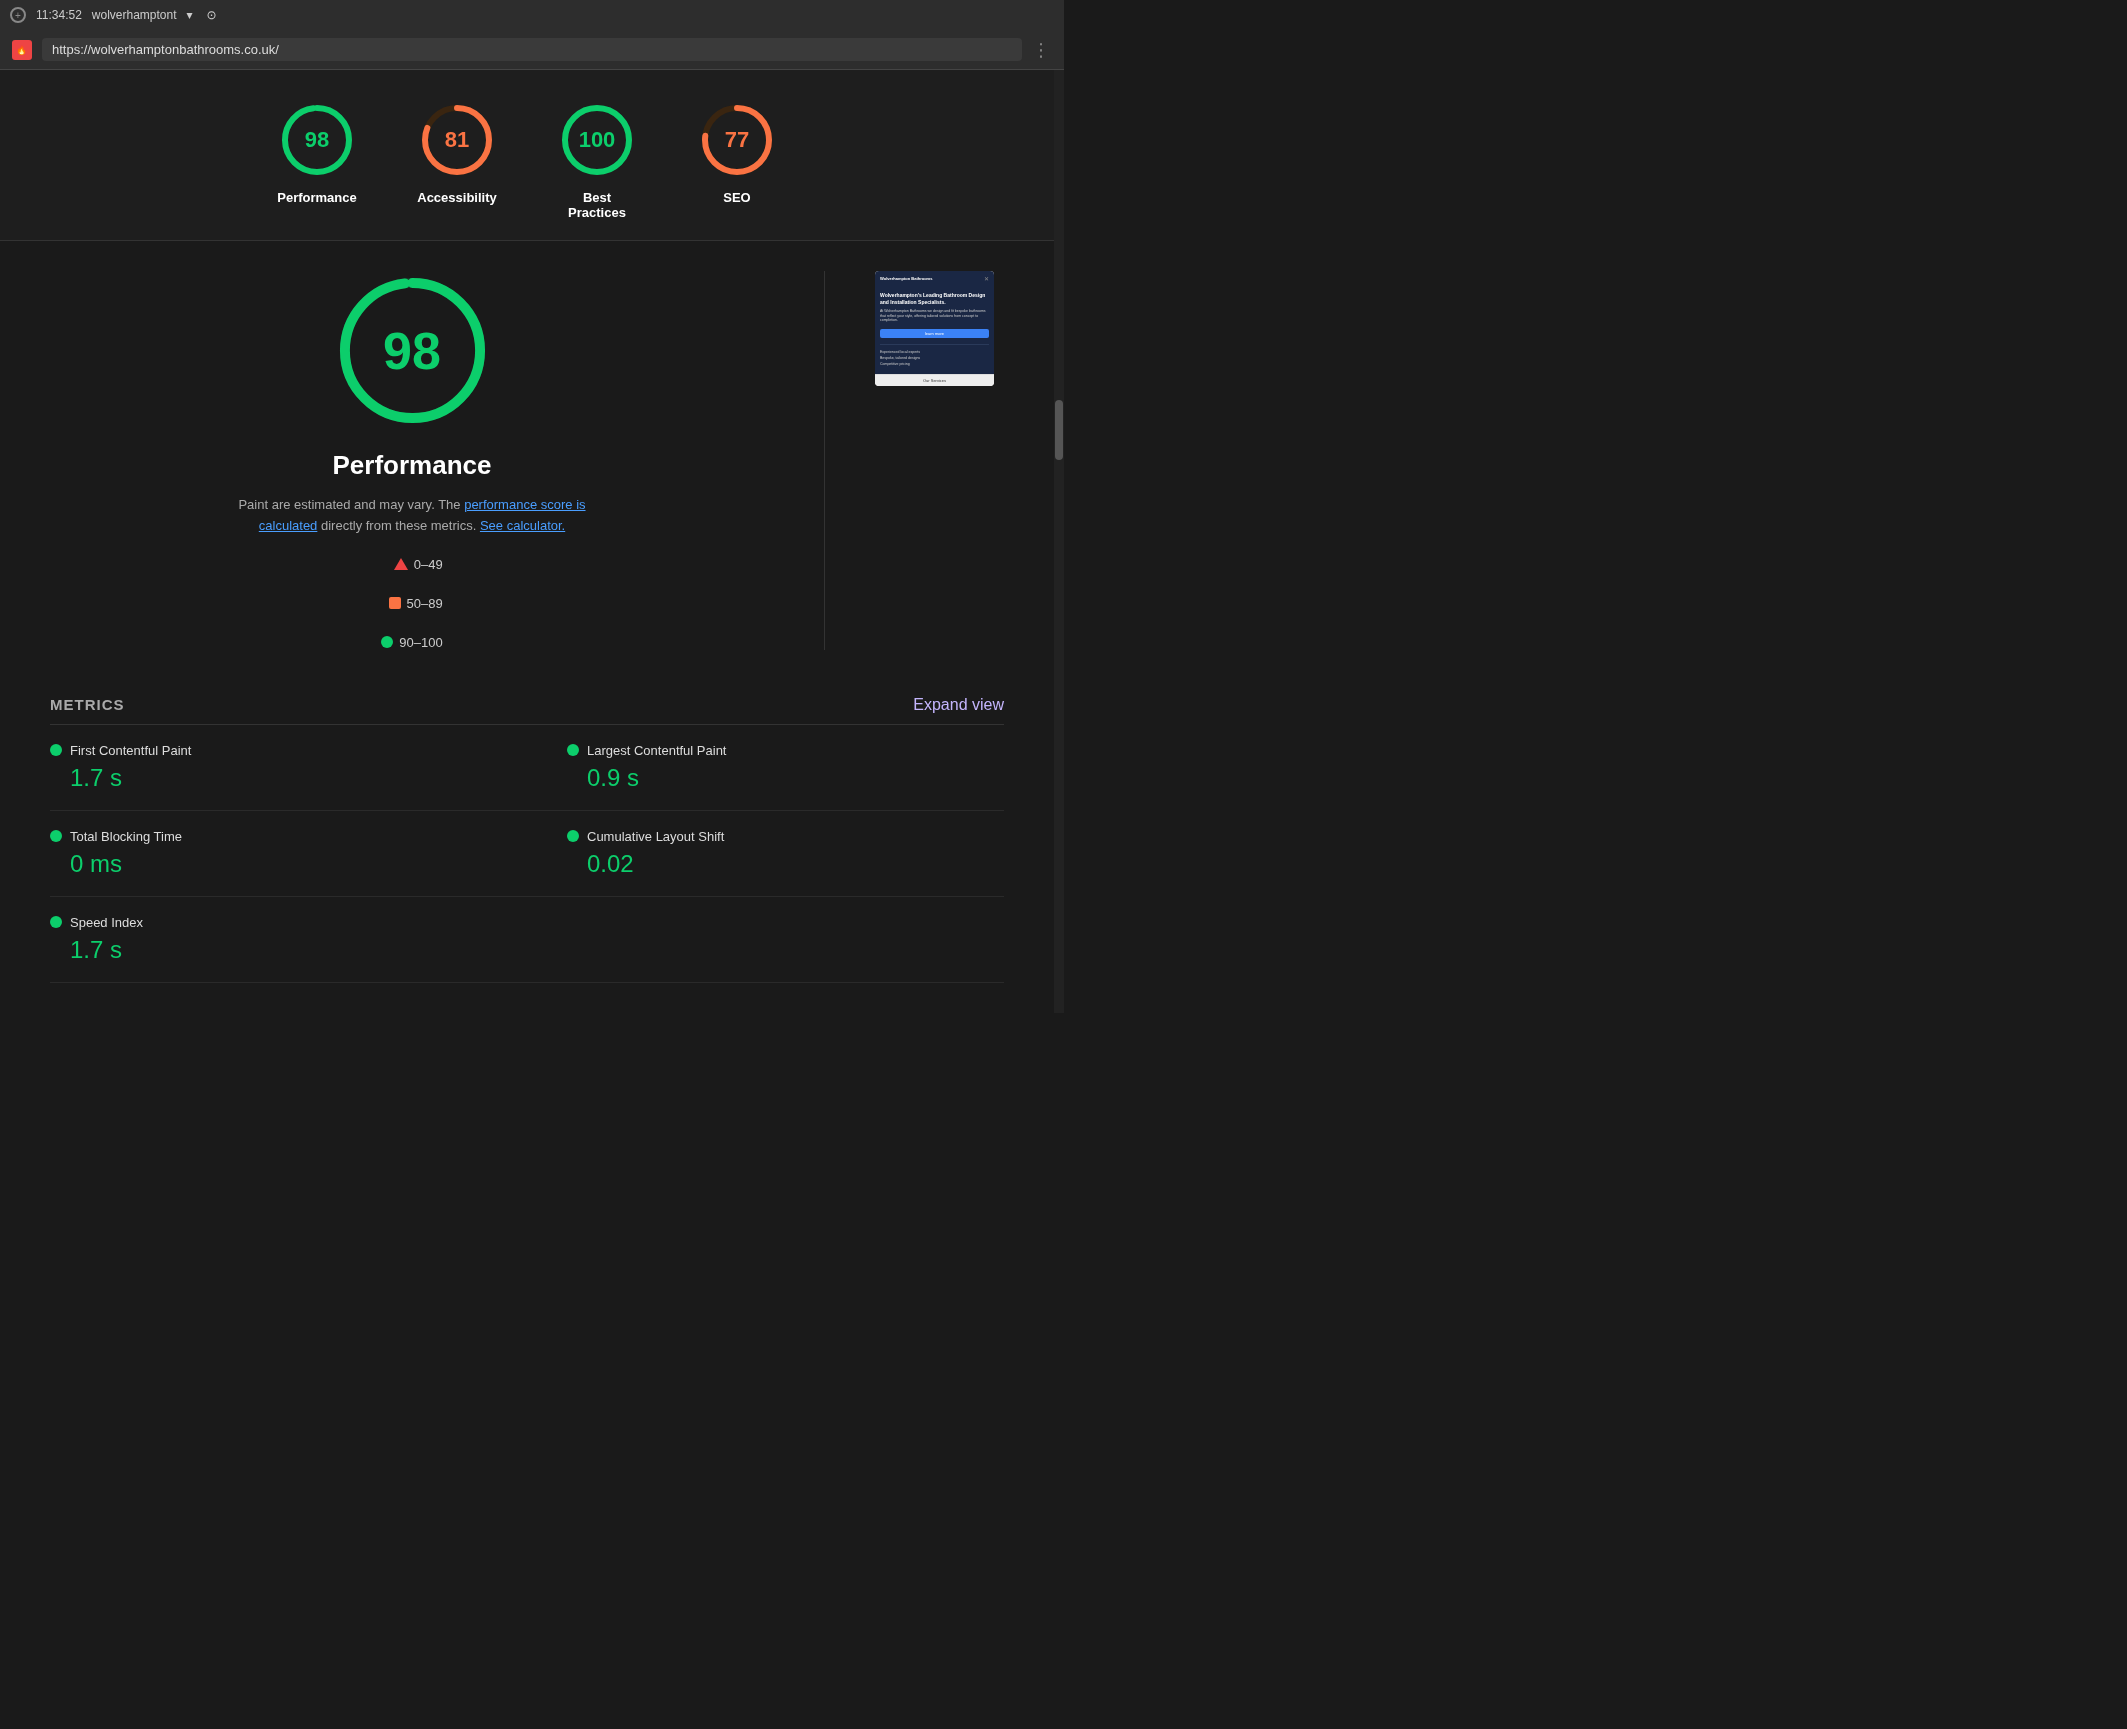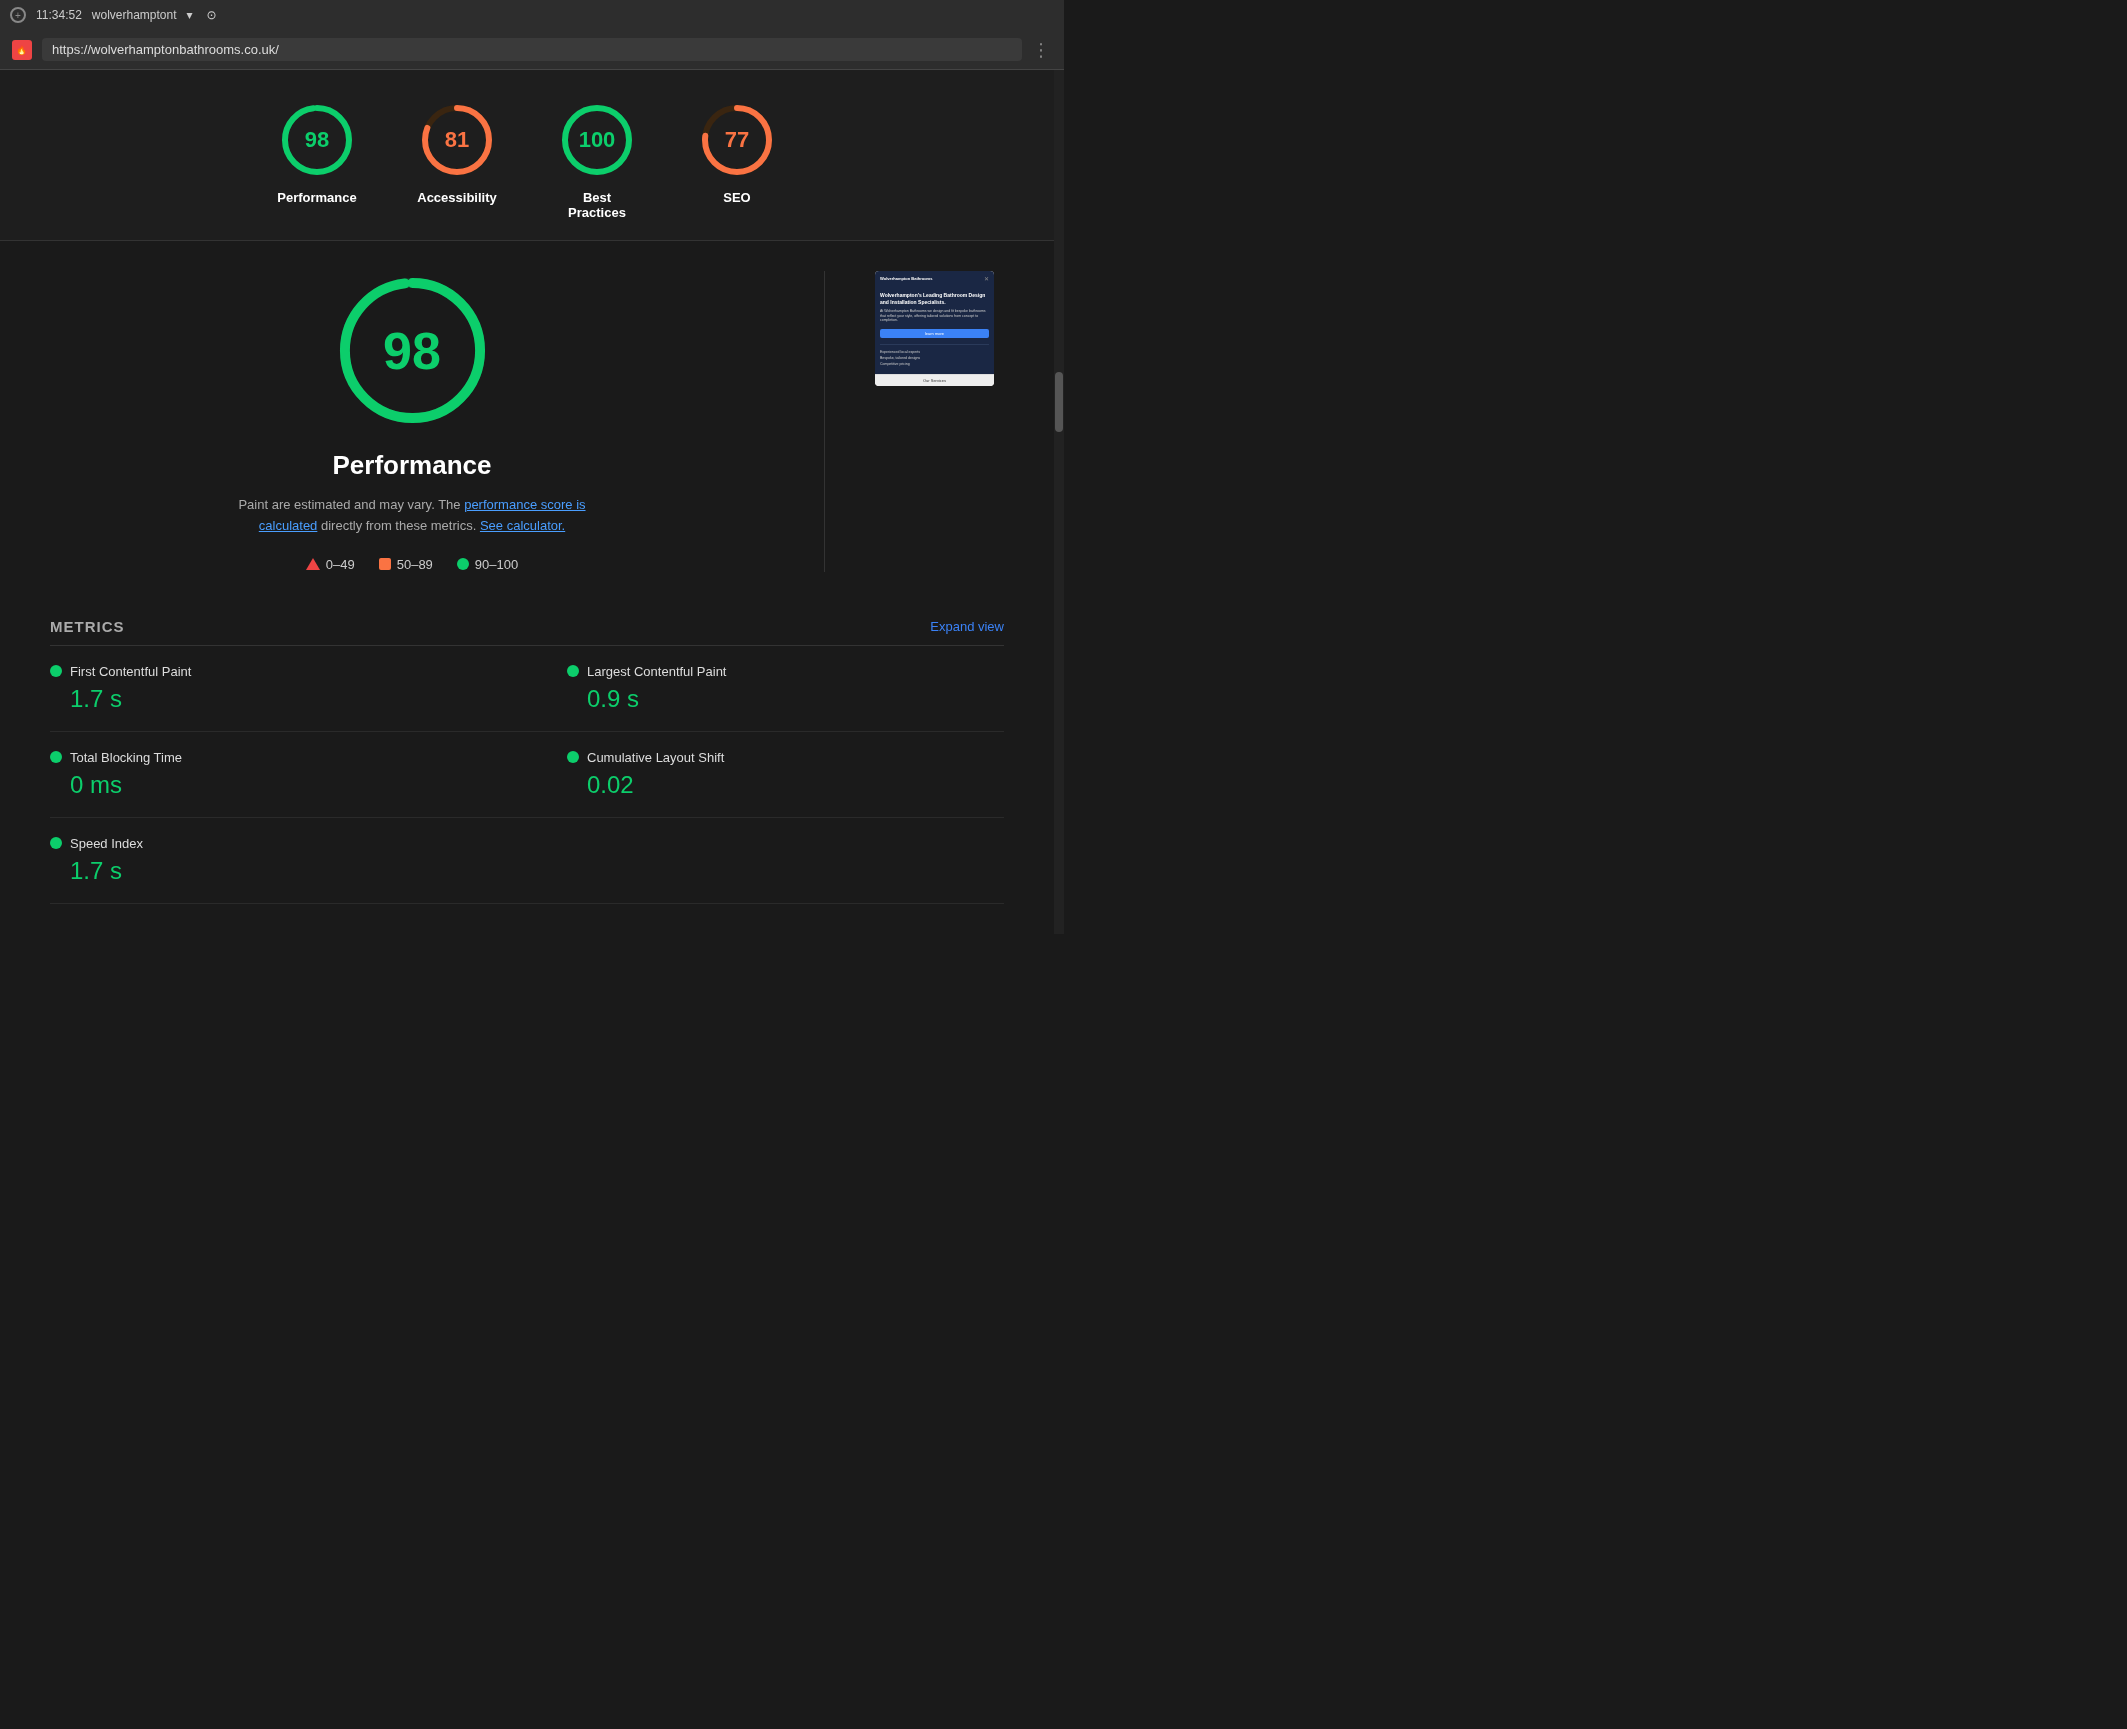--- a/index.html
+++ b/index.html
@@ -192,20 +192,21 @@
     .detail-desc a {
       color: #4a9eff;
       text-decoration: underline;
     }
 
     .legend {
       display: flex;
       gap: 24px;
       margin-top: 20px;
       align-items: flex-end;
+      flex-direction: column;
     }
 
     .legend-item {
       display: flex;
       align-items: center;
       gap: 6px;
       font-size: 13px;
       color: #ccc;
     }
 
@@ -320,22 +321,22 @@
     }
 
     .metrics-title {
       font-size: 15px;
       font-weight: bold;
       letter-spacing: 1px;
       color: #aaa;
     }
 
     .expand-view {
-      font-size: 13px;
-      color: #3b82f6;
+      font-size: 16px;
+      color: #c4b5fd;
       cursor: pointer;
     }
 
     .metrics-grid {
       display: grid;
       grid-template-columns: 1fr 1fr;
       gap: 0;
     }
 
     .metric-cell {

